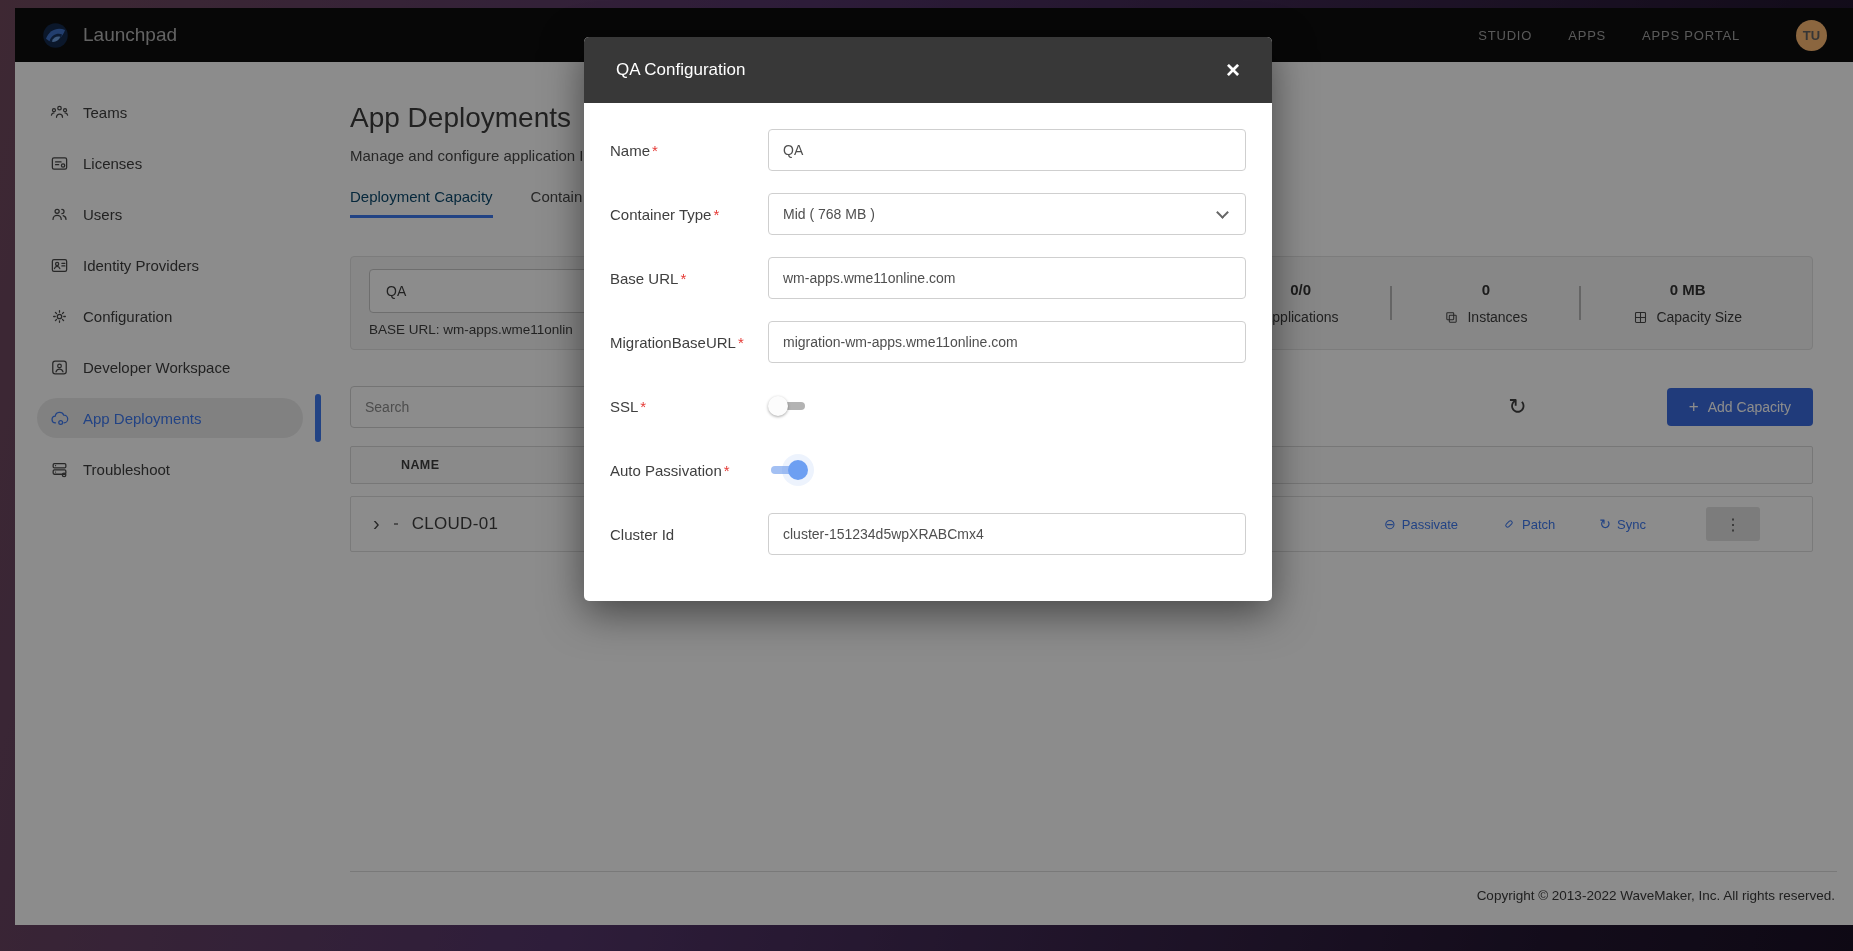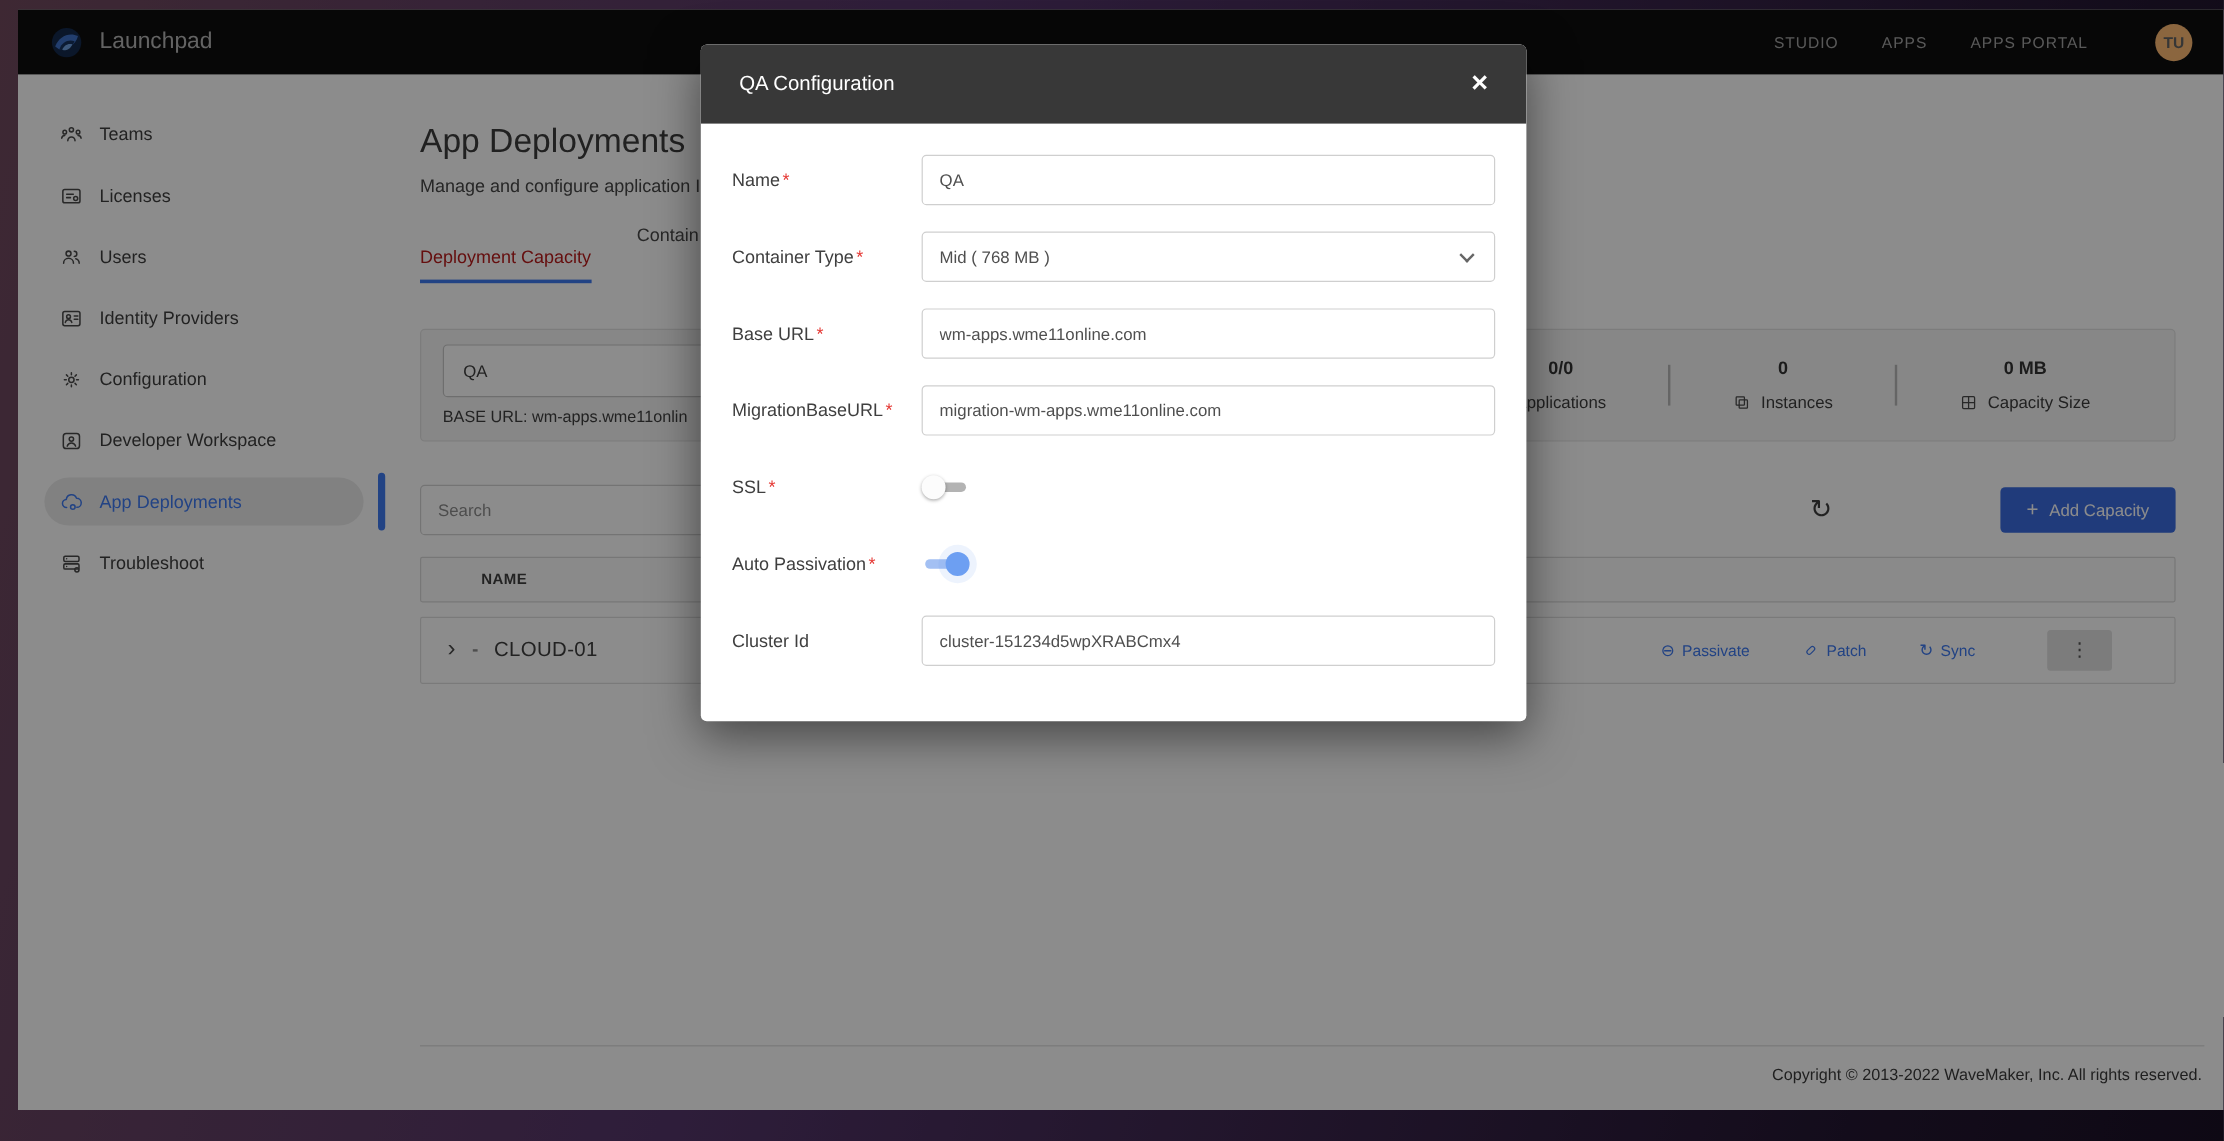--- a/index.html
+++ b/index.html
@@ -26,21 +26,21 @@
   .side-item svg{width:19px;height:19px;stroke:currentColor;fill:none;stroke-width:1.6;stroke-linecap:round;stroke-linejoin:round;}
   .side-item.active{background:#ececec;color:#3f7af0;}
   .side-item.active .s-icon{color:#3f7af0;}
   .side-item.active::after{content:"";position:absolute;right:-18px;top:-4px;height:48px;width:6px;background:#3f7af0;border-radius:3px;}
   
   .main{flex:1;padding:0 40px 0 35px;display:flex;flex-direction:column;min-width:0;}
   .page-title{margin:40px 0 0;font-size:28px;font-weight:500;color:#3d3d3d;}
   .page-subtitle{margin-top:13px;font-size:15px;color:#474747;white-space:nowrap;}
   .tabs{margin-top:24px;display:flex;gap:38px;}
   .tab{padding-bottom:10px;font-size:15px;color:#4a4a4a;cursor:pointer;border-bottom:3px solid transparent;}
-  .tab.active{color:#b91c1c;border-bottom-color:#3f7af0;font-weight:500;margin-top:18px;}
+  .tab.active{color:#0c4a6e;border-bottom-color:#3f7af0;font-weight:500;}
   
   .cap-card{margin-top:38px;min-height:92px;background:#f6f6f6;border:1px solid #e2e2e2;border-radius:4px;
     display:flex;align-items:center;padding:12px 18px;}
   .cap-left{width:380px;}
   .cap-select{height:44px;background:#fff;border:1px solid #c9c9c9;border-radius:4px;display:flex;
     align-items:center;padding:0 16px;font-size:14px;color:#3f3f3f;cursor:pointer;}
   .cap-caption{margin-top:9px;font-size:13.5px;color:#3f3f3f;white-space:nowrap;}
   .stats{margin-left:auto;display:flex;align-items:center;}
   .stat{display:flex;flex-direction:column;align-items:center;row-gap:11px;padding:0 52px;}
   .stat-value{font-size:15px;font-weight:700;color:#333;}

